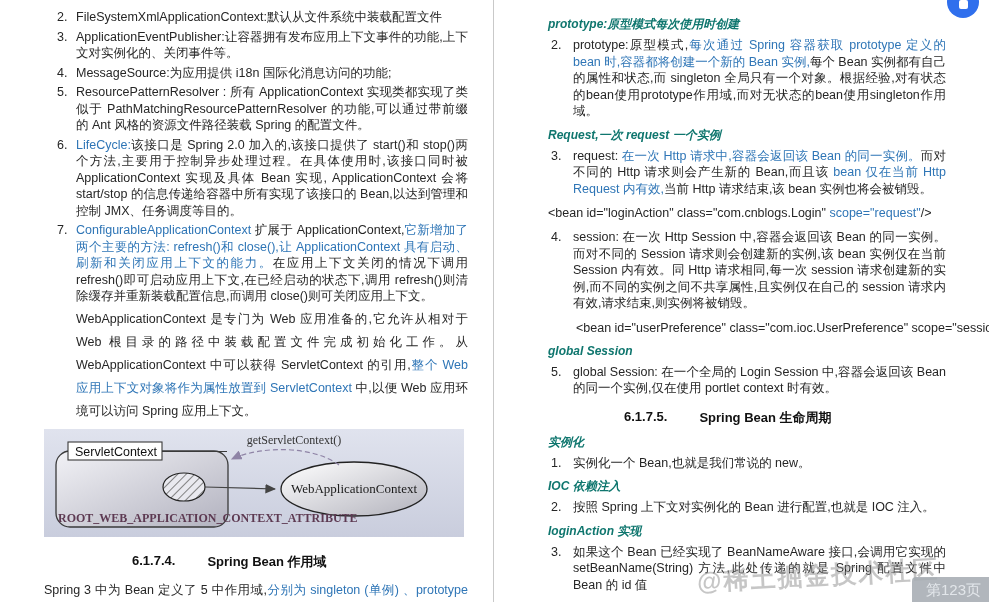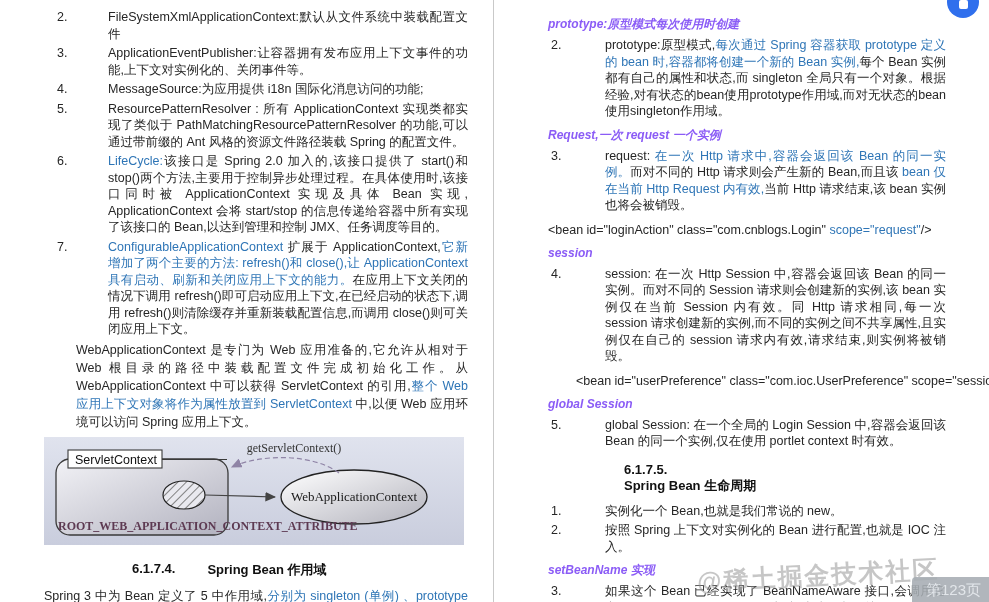--- a/index.html
+++ b/index.html
@@ -7,28 +7,28 @@
     position:relative;width:989px;height:602px;background:#ffffff;overflow:hidden;
     font-family:"Liberation Sans","DejaVu Sans",sans-serif;color:#262626;
   }
   .divider{position:absolute;left:493px;top:0;width:1px;height:602px;background:#c9c9c9;}
   .col{position:absolute;top:0;}
   .col-left{left:44px;width:424px;padding-top:9px;}
   .col-right{left:548px;width:398px;padding-top:9px;}
   .li{display:flex;margin:0 0 3px 0;}
   .col-left .li .num{flex:0 0 32px;padding-left:13px;box-sizing:border-box;font-size:12.5px;line-height:16.5px;}
   .col-right .li .num{flex:0 0 25px;padding-left:3px;box-sizing:border-box;font-size:12.5px;line-height:16.5px;}
-  .li .body{flex:1;font-size:12.5px;line-height:16.5px;text-align:justify;margin-left:32px;}
-  .h-italic{font-weight:700;font-style:italic;font-size:12px;line-height:15px;margin:8px 0 5px 0;color:#8b5cf6;}
-  .para{font-size:12.5px;line-height:18px;text-align:justify;margin:0 0 3px 0;}
+  .li .body{flex:1;font-size:12.5px;line-height:16.5px;text-align:justify;}
+  .h-italic{font-weight:700;font-style:italic;font-size:12px;line-height:15px;margin:8px 0 5px 0;color:#0f766e;}
+  .para{font-size:12.5px;line-height:23px;text-align:justify;margin:0 0 3px 0;}
   .para.indent{margin-left:32px;}
   .section-h{display:flex;font-weight:700;font-size:13px;margin:12px 0 8px 0;color:#111;}
   .section-h .sec-num{margin-right:32px;}
   .col-left .section-h{padding-left:88px;}
-  .col-right .section-h{padding-left:76px;flex-direction:column;}
+  .col-right .section-h{padding-left:76px;}
   .code{font-size:12.5px;line-height:16px;margin:8px 0;white-space:nowrap;}
   .code.indent{margin-left:28px;}
   .run-blue{color:var(--accent-blue,#2e75b6);}
   .diagram{margin:6px 0 0 0;}
   .watermark{
     position:absolute;right:50px;bottom:10px;font-size:25px;font-weight:700;
     color:#8f8f8f;opacity:.5;letter-spacing:2px;transform:rotate(-3deg);white-space:nowrap;
   }
   .page-badge{
     position:absolute;right:-6px;bottom:-4px;background:#a7adb3;color:#dfe3e8;
@@ -131,49 +131,50 @@
       <span class="body"><span>prototype:原型模式,</span><span class="run-blue">每次通过 Spring 容器获取 prototype 定义的 bean 时,容器都将创建一个新的 Bean 实例,</span><span>每个 Bean 实例都有自己的属性和状态,而 singleton 全局只有一个对象。根据经验,对有状态的bean使用prototype作用域,而对无状态的bean使用singleton作用域。</span></span>
     </div>
 
     <div class="h-italic">Request,一次 request 一个实例</div>
     <div class="li">
       <span class="num">3.</span>
       <span class="body"><span>request: </span><span class="run-blue">在一次 Http 请求中,容器会返回该 Bean 的同一实例。</span><span>而对不同的 Http 请求则会产生新的 Bean,而且该 </span><span class="run-blue">bean 仅在当前 Http Request 内有效,</span><span>当前 Http 请求结束,该 bean 实例也将会被销毁。</span></span>
     </div>
     <div class="code"><span>&lt;bean id="loginAction" class="com.cnblogs.Login" </span><span class="run-blue">scope="request"</span><span>/&gt;</span></div>
 
-    <div class="h-italic">session</div>
     <div class="li">
       <span class="num">4.</span>
       <span class="body"><span>session: 在一次 Http Session 中,容器会返回该 Bean 的同一实例。而对不同的 Session 请求则会创建新的实例,该 bean 实例仅在当前 Session 内有效。同 Http 请求相同,每一次 session 请求创建新的实例,而不同的实例之间不共享属性,且实例仅在自己的 session 请求内有效,请求结束,则实例将被销毁。</span></span>
     </div>
     <div class="code indent"><span>&lt;bean id="userPreference" class="com.ioc.UserPreference" scope="session"/&gt;</span></div>
 
     <div class="h-italic">global Session</div>
     <div class="li">
       <span class="num">5.</span>
       <span class="body"><span>global Session: 在一个全局的 Login Session 中,容器会返回该 Bean 的同一个实例,仅在使用 portlet context 时有效。</span></span>
     </div>
 
     <div class="section-h">
       <span class="sec-num">6.1.7.5.</span>
       <span class="sec-title">Spring Bean 生命周期</span>
     </div>
 
+    <div class="h-italic">实例化</div>
     <div class="li">
       <span class="num">1.</span>
       <span class="body"><span>实例化一个 Bean,也就是我们常说的 new。</span></span>
     </div>
 
+    <div class="h-italic">IOC 依赖注入</div>
     <div class="li">
       <span class="num">2.</span>
       <span class="body"><span>按照 Spring 上下文对实例化的 Bean 进行配置,也就是 IOC 注入。</span></span>
     </div>
 
-    <div class="h-italic">setBeanName 实现</div>
+    <div class="h-italic">loginAction 实现</div>
     <div class="li">
       <span class="num">3.</span>
       <span class="body"><span>如果这个 Bean 已经实现了 BeanNameAware 接口,会调用它实现的 setBeanName(String) 方法,此处传递的就是 Spring 配置文件中 Bean 的 id 值</span></span>
     </div>
 
   </div>
 
   <div class="watermark">@稀土掘金技术社区</div>
   <div class="page-badge">第123页</div>
   <div class="fab">

